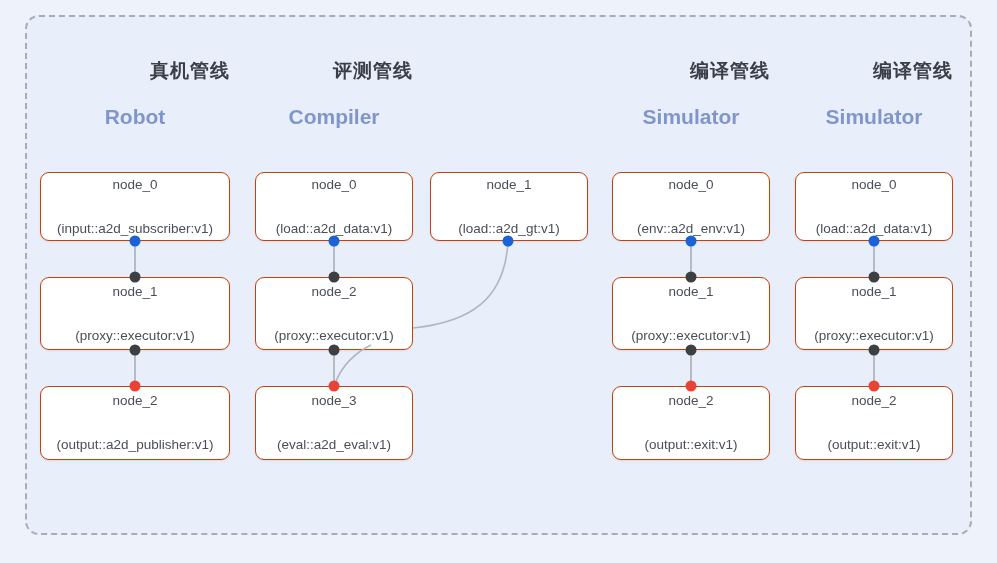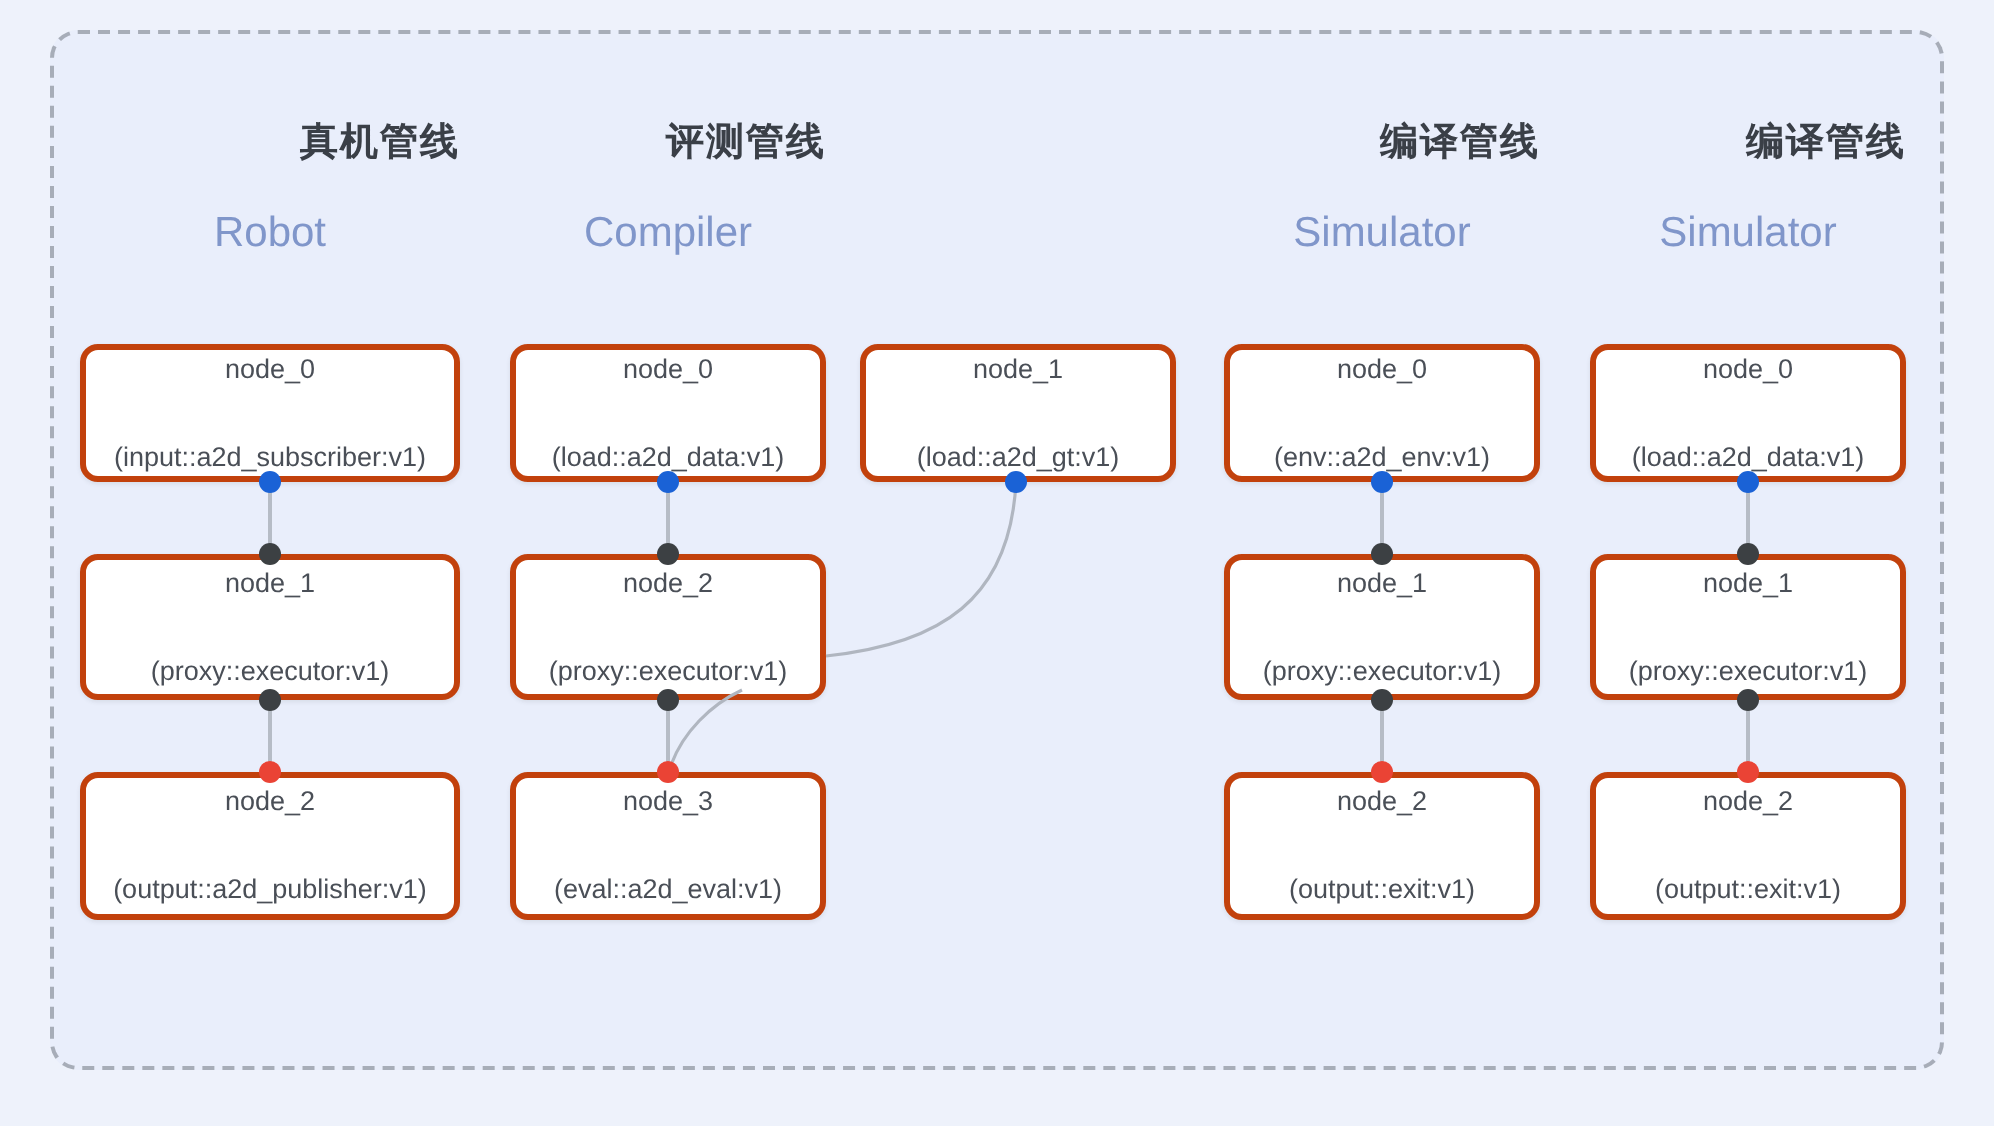--- a/index.html
+++ b/index.html
@@ -48,28 +48,28 @@
     letter-spacing: 1px;
   }
   .col-subtitle {
     position: absolute;
     top: 47px;
     left: 0;
     width: 100%;
     text-align: center;
     font-size: 21px;
     color: #8096ca;
-    font-weight: normal;
+    font-weight: bold;
   }
   
   .node {
     position: absolute;
     box-sizing: border-box;
     background: #ffffff;
-    border: 3px solid #c2410c;
+    border: 1px solid #c2410c;
     border-radius: 9px;
     box-shadow: 0 1px 2px rgba(60,64,67,0.10);
     display: flex;
     flex-direction: column;
     align-items: center;
     justify-content: center;
   }
   .node-name {
     font-size: 13.5px;
     color: #4a4f57;

